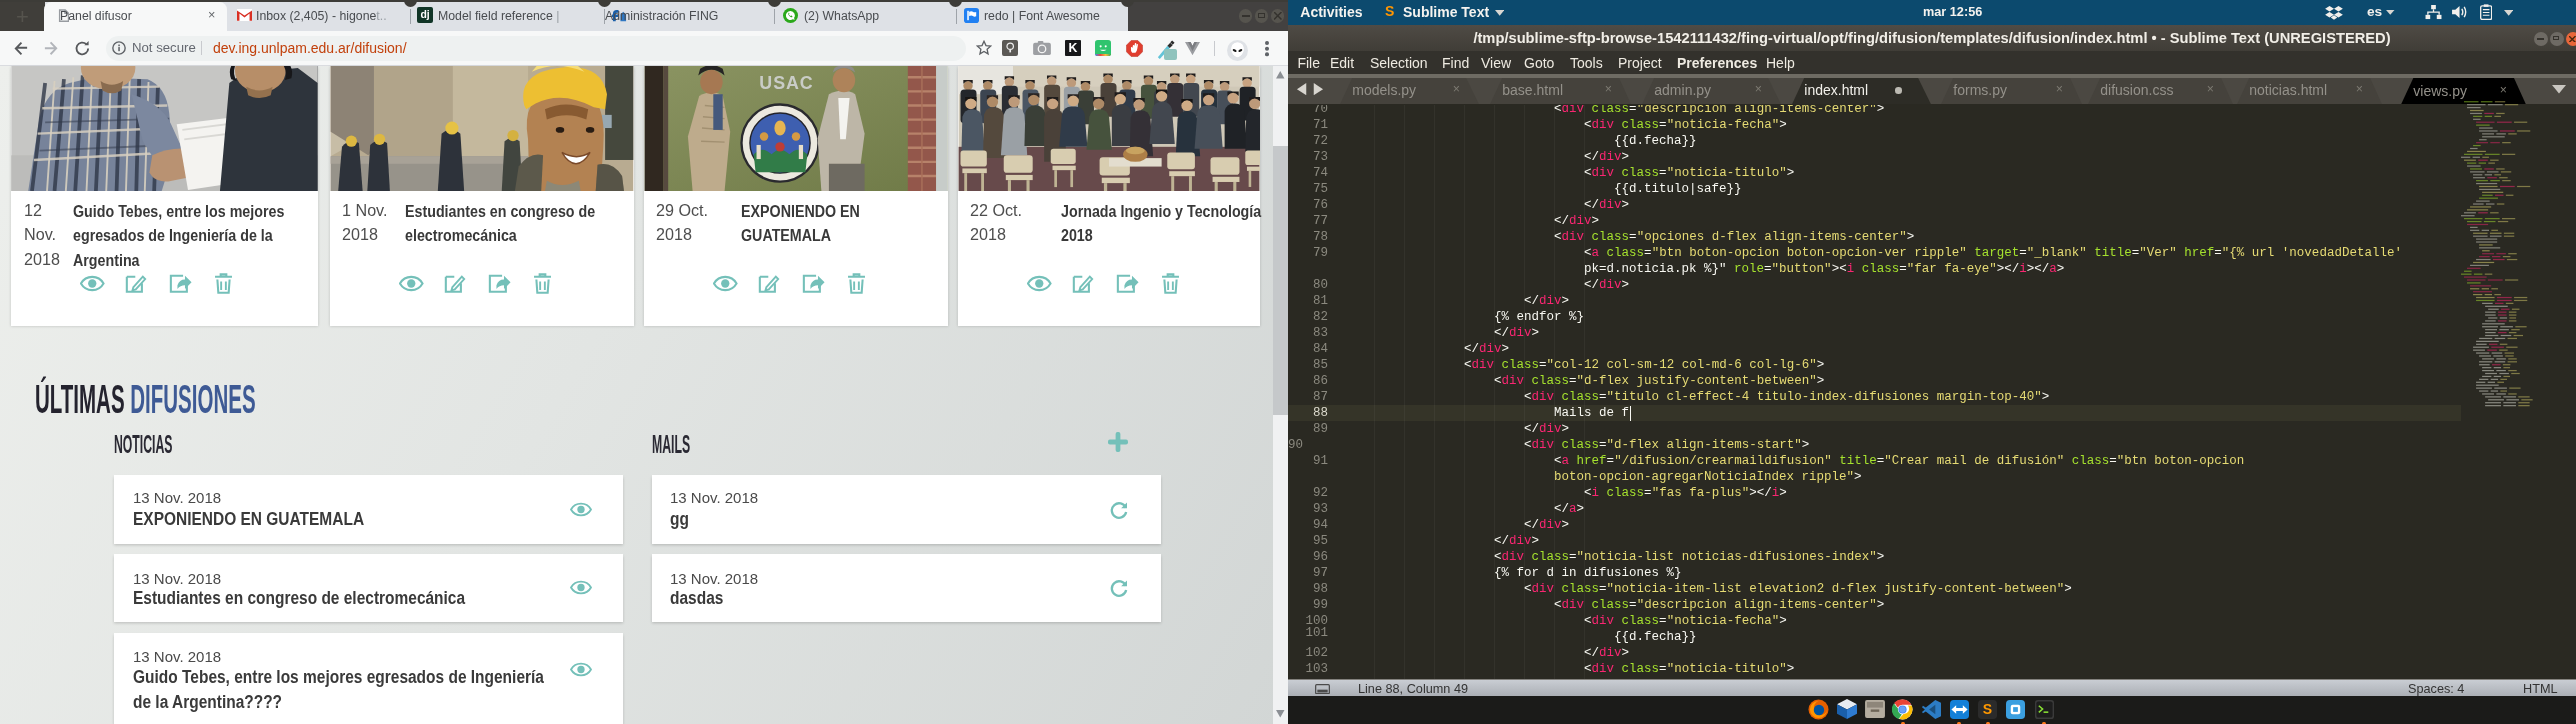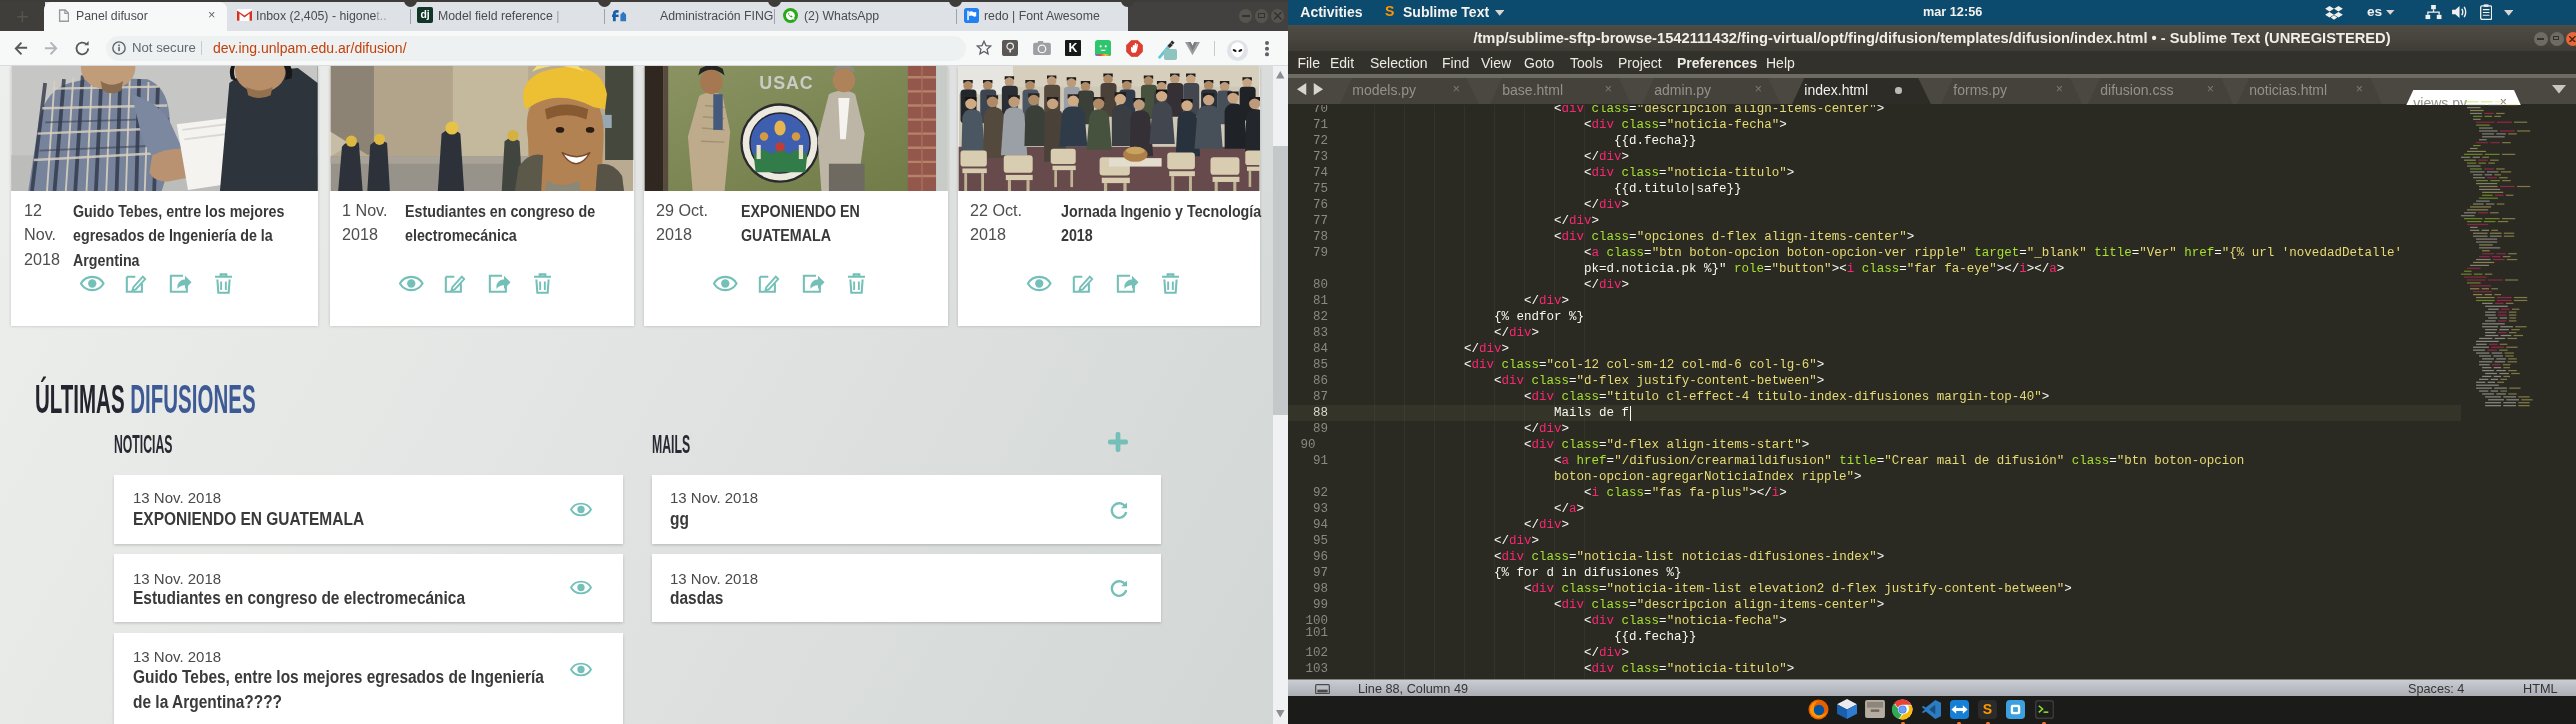--- a/index.html
+++ b/index.html
@@ -62,35 +62,35 @@
 <div class="wedge" style="left:404px;"></div>
 <div class="wedge" style="left:598px;"></div>
 <div class="wedge" style="left:768px;"></div>
 <div class="wedge" style="left:949px;"></div>
 <div class="wedge" style="left:1121px;"></div>
 <div class="activetab"></div>
 <svg class="abs" style="left:58px;top:9.4px;" width="11.3" height="13.2" viewBox="0 0 14 16">
 <path d="M2 1 h7 l4 4 v10 h-11 z" fill="none" stroke="#979ba0" stroke-width="1.7"></path>
 <path d="M8.5 1.2 v4 h4" fill="none" stroke="#979ba0" stroke-width="1.5"></path>
         </svg>
-<div class="tabtext" style="left:76px;">Panel difusor</div>
+<div class="tabtext" style="left:60px;">Panel difusor</div>
 <div class="abs" style="left:208px;top:7.5px;font-size:12.7px;color:#63676b;">×</div>
 <svg class="abs" style="left:237px;top:8.5px;" width="15" height="12.3" viewBox="0 0 16 13">
 <rect x="0" y="0" width="16" height="13" fill="#fff"></rect>
 <path d="M0 1.5 v11 h2.6 V4.8 L8 9 l5.4 -4.2 V12.5 H16 v-11 L8 7 z" fill="#d93025"></path>
         </svg>
 <div class="tabtext" style="left:256px;">Inbox (2,405) - higone<span style="color:#9aa0a6">t..</span></div>
 <div class="abs" style="left:417px;top:6.6px;width:16px;height:16px;background:#113527;border-radius:1.9px;color:#fff;font-size:10.4px;font-weight:bold;text-align:center;line-height:16px;">dj</div>
 <div class="tabtext" style="left:438px;">Model field reference <span style="color:#9aa0a6">|</span></div>
 <svg class="abs" style="left:612px;top:7.5px;" width="15" height="15" viewBox="0 0 16 16">
 <path d="M1 14 V6 q0-4 4-4 h2 v3 h-2 q-1 0-1 1 v8 z" fill="#1b5fa8"></path>
 <rect x="0" y="7" width="7" height="2.6" fill="#1b5fa8"></rect>
 <path d="M9 7 l3-3 3 3 v7 h-6 z" fill="#2f77c2"></path>
         </svg>
-<div class="tabtext" style="left:660px;">Administración FING</div>
+<div class="tabtext" style="left:605px;">Administración FING</div>
 <svg class="abs" style="left:783px;top:7.5px;" width="15" height="15" viewBox="0 0 16 16">
 <circle cx="8" cy="8" r="8" fill="#2aa81a"></circle>
 <path d="M8 3.2 a4.8 4.8 0 1 0 2.4 8.9 l2 .55 -.6 -1.9 A4.8 4.8 0 0 0 8 3.2" fill="#fff"></path>
 <path d="M6.1 5.2 q-.9.5-.4 1.7 .8 1.9 2.5 2.7 1.4.6 1.8-.3 .2-.5-.3-.8 l-.8-.45 q-.3-.15-.5.1 -.3.4-.7.2 -.9-.5-1.3-1.3 -.2-.4.15-.6 .4-.25.25-.6 l-.35-.8 q-.2-.4-.35-.3" fill="#2aa81a"></path>
         </svg>
 <div class="tabtext" style="left:804px;">(2) WhatsApp</div>
 <svg class="abs" style="left:964px;top:7.5px;" width="15" height="15" viewBox="0 0 16 16">
 <rect width="16" height="16" rx="3" fill="#2180f2"></rect>
 <rect x="3.5" y="3" width="1.6" height="10" fill="#fff"></rect>
 <path d="M5.5 4 q2.5-1.2 4 0 q1.5 1.2 3.5 .2 v4.6 q-2 1-3.5-.2 -1.5-1.2-4 0 z" fill="#fff"></path>
@@ -636,21 +636,21 @@
 <div class="abs" style="right:19px;top:4.7px;font-size:12.3px;color:#7d7a72;">×</div>
 </div>
 <div class="stab" style="left:800px;top:3.8px;height:26.4px;width:145px;background:#45423c;clip-path:polygon(12.3px 0,133px 0,100% 100%,0 100%);">
 <div class="stabtxt" style="top:4.7px;color:#94918a;padding-right:13.2px;">difusion.css</div>
 <div class="abs" style="right:19px;top:4.7px;font-size:12.3px;color:#7d7a72;">×</div>
 </div>
 <div class="stab" style="left:949px;top:3.8px;height:26.4px;width:145px;background:#45423c;clip-path:polygon(12.3px 0,133px 0,100% 100%,0 100%);">
 <div class="stabtxt" style="top:4.7px;color:#94918a;padding-right:13.2px;">noticias.html</div>
 <div class="abs" style="right:19px;top:4.7px;font-size:12.3px;color:#7d7a72;">×</div>
 </div>
-<div class="stab" style="left:1113px;top:16px;height:26.4px;width:125px;background:#ffffff;clip-path:polygon(12.3px 0,113px 0,100% 100%,0 100%);">
+<div class="stab" style="left:1113px;top:4px;height:26.4px;width:125px;background:#000000;clip-path:polygon(12.3px 0,113px 0,100% 100%,0 100%);">
 <div class="stabtxt" style="top:4.7px;color:#94918a;padding-right:13.2px;">views.py</div>
 <div class="abs" style="right:19px;top:4.7px;font-size:12.3px;color:#7d7a72;">×</div>
 </div>
 <svg class="abs" style="left:1264px;top:11.3px;" width="14" height="8.5" viewBox="0 0 15 9">
           <path d="M0 0 h15 l-7.5 9 z" fill="#c9c6c0"></path>
         </svg>
 </div>
 <div id="editor">
 <div class="abs" style="left:0;top:300px;width:1173px;height:16px;background:#353428;"></div>
 <div class="abs" style="left:86px;top:0;width:0.9px;height:574px;background:rgba(255,255,255,0.045);"></div>
@@ -695,21 +695,21 @@
 <div class="abs" style="left:0;top:252px;width:40px;text-align:right;font-family:'Liberation Mono',monospace;font-size:12.5px;line-height:16px;color:#8b897f;">85</div>
 <div class="abs codeline" style="left:56px;top:252px;font-family:'Liberation Mono',monospace;font-size:12.5px;line-height:16px;"><span style="color:transparent;">................</span><span class="w">&lt;</span><span class="p">div</span> <span class="g">class</span><span class="w">=</span><span class="y">"col-12 col-sm-12 col-md-6 col-lg-6"</span><span class="w">&gt;</span></div>
 <div class="abs" style="left:0;top:268px;width:40px;text-align:right;font-family:'Liberation Mono',monospace;font-size:12.5px;line-height:16px;color:#8b897f;">86</div>
 <div class="abs codeline" style="left:56px;top:268px;font-family:'Liberation Mono',monospace;font-size:12.5px;line-height:16px;"><span style="color:transparent;">....................</span><span class="w">&lt;</span><span class="p">div</span> <span class="g">class</span><span class="w">=</span><span class="y">"d-flex justify-content-between"</span><span class="w">&gt;</span></div>
 <div class="abs" style="left:0;top:284px;width:40px;text-align:right;font-family:'Liberation Mono',monospace;font-size:12.5px;line-height:16px;color:#8b897f;">87</div>
 <div class="abs codeline" style="left:56px;top:284px;font-family:'Liberation Mono',monospace;font-size:12.5px;line-height:16px;"><span style="color:transparent;">........................</span><span class="w">&lt;</span><span class="p">div</span> <span class="g">class</span><span class="w">=</span><span class="y">"titulo cl-effect-4 titulo-index-difusiones margin-top-40"</span><span class="w">&gt;</span></div>
 <div class="abs" style="left:0;top:300px;width:40px;text-align:right;font-family:'Liberation Mono',monospace;font-size:12.5px;line-height:16px;color:#dcdacd;">88</div>
 <div class="abs codeline" style="left:56px;top:300px;font-family:'Liberation Mono',monospace;font-size:12.5px;line-height:16px;"><span style="color:transparent;">............................</span><span class="w">Mails de f</span></div>
 <div class="abs" style="left:0;top:316px;width:40px;text-align:right;font-family:'Liberation Mono',monospace;font-size:12.5px;line-height:16px;color:#8b897f;">89</div>
 <div class="abs codeline" style="left:56px;top:316px;font-family:'Liberation Mono',monospace;font-size:12.5px;line-height:16px;"><span style="color:transparent;">........................</span><span class="w">&lt;/</span><span class="p">div</span><span class="w">&gt;</span></div>
-<div class="abs" style="left:0;top:332px;width:40px;text-align:center;font-family:'Liberation Mono',monospace;font-size:12.5px;line-height:16px;color:#8b897f;">90</div>
+<div class="abs" style="left:0;top:332px;width:40px;text-align:left;font-family:'Liberation Mono',monospace;font-size:12.5px;line-height:16px;color:#8b897f;">90</div>
 <div class="abs codeline" style="left:56px;top:332px;font-family:'Liberation Mono',monospace;font-size:12.5px;line-height:16px;"><span style="color:transparent;">........................</span><span class="w">&lt;</span><span class="p">div</span> <span class="g">class</span><span class="w">=</span><span class="y">"d-flex align-items-start"</span><span class="w">&gt;</span></div>
 <div class="abs" style="left:0;top:348px;width:40px;text-align:right;font-family:'Liberation Mono',monospace;font-size:12.5px;line-height:16px;color:#8b897f;">91</div>
 <div class="abs codeline" style="left:56px;top:348px;font-family:'Liberation Mono',monospace;font-size:12.5px;line-height:16px;"><span style="color:transparent;">............................</span><span class="w">&lt;</span><span class="p">a</span> <span class="g">href</span><span class="w">=</span><span class="y">"/difusion/crearmaildifusion"</span> <span class="g">title</span><span class="w">=</span><span class="y">"Crear mail de difusión"</span> <span class="g">class</span><span class="w">=</span><span class="y">"btn boton-opcion</span></div>
 <div class="abs codeline" style="left:56px;top:364px;font-family:'Liberation Mono',monospace;font-size:12.5px;line-height:16px;"><span style="color:transparent;">............................</span><span class="y">boton-opcion-agregarNoticiaIndex ripple"</span><span class="w">&gt;</span></div>
 <div class="abs" style="left:0;top:380px;width:40px;text-align:right;font-family:'Liberation Mono',monospace;font-size:12.5px;line-height:16px;color:#8b897f;">92</div>
 <div class="abs codeline" style="left:56px;top:380px;font-family:'Liberation Mono',monospace;font-size:12.5px;line-height:16px;"><span style="color:transparent;">................................</span><span class="w">&lt;</span><span class="p">i</span> <span class="g">class</span><span class="w">=</span><span class="y">"fas fa-plus"</span><span class="w">&gt;</span><span class="w">&lt;/</span><span class="p">i</span><span class="w">&gt;</span></div>
 <div class="abs" style="left:0;top:396px;width:40px;text-align:right;font-family:'Liberation Mono',monospace;font-size:12.5px;line-height:16px;color:#8b897f;">93</div>
 <div class="abs codeline" style="left:56px;top:396px;font-family:'Liberation Mono',monospace;font-size:12.5px;line-height:16px;"><span style="color:transparent;">............................</span><span class="w">&lt;/</span><span class="p">a</span><span class="w">&gt;</span></div>
 <div class="abs" style="left:0;top:412px;width:40px;text-align:right;font-family:'Liberation Mono',monospace;font-size:12.5px;line-height:16px;color:#8b897f;">94</div>
 <div class="abs codeline" style="left:56px;top:412px;font-family:'Liberation Mono',monospace;font-size:12.5px;line-height:16px;"><span style="color:transparent;">........................</span><span class="w">&lt;/</span><span class="p">div</span><span class="w">&gt;</span></div>

